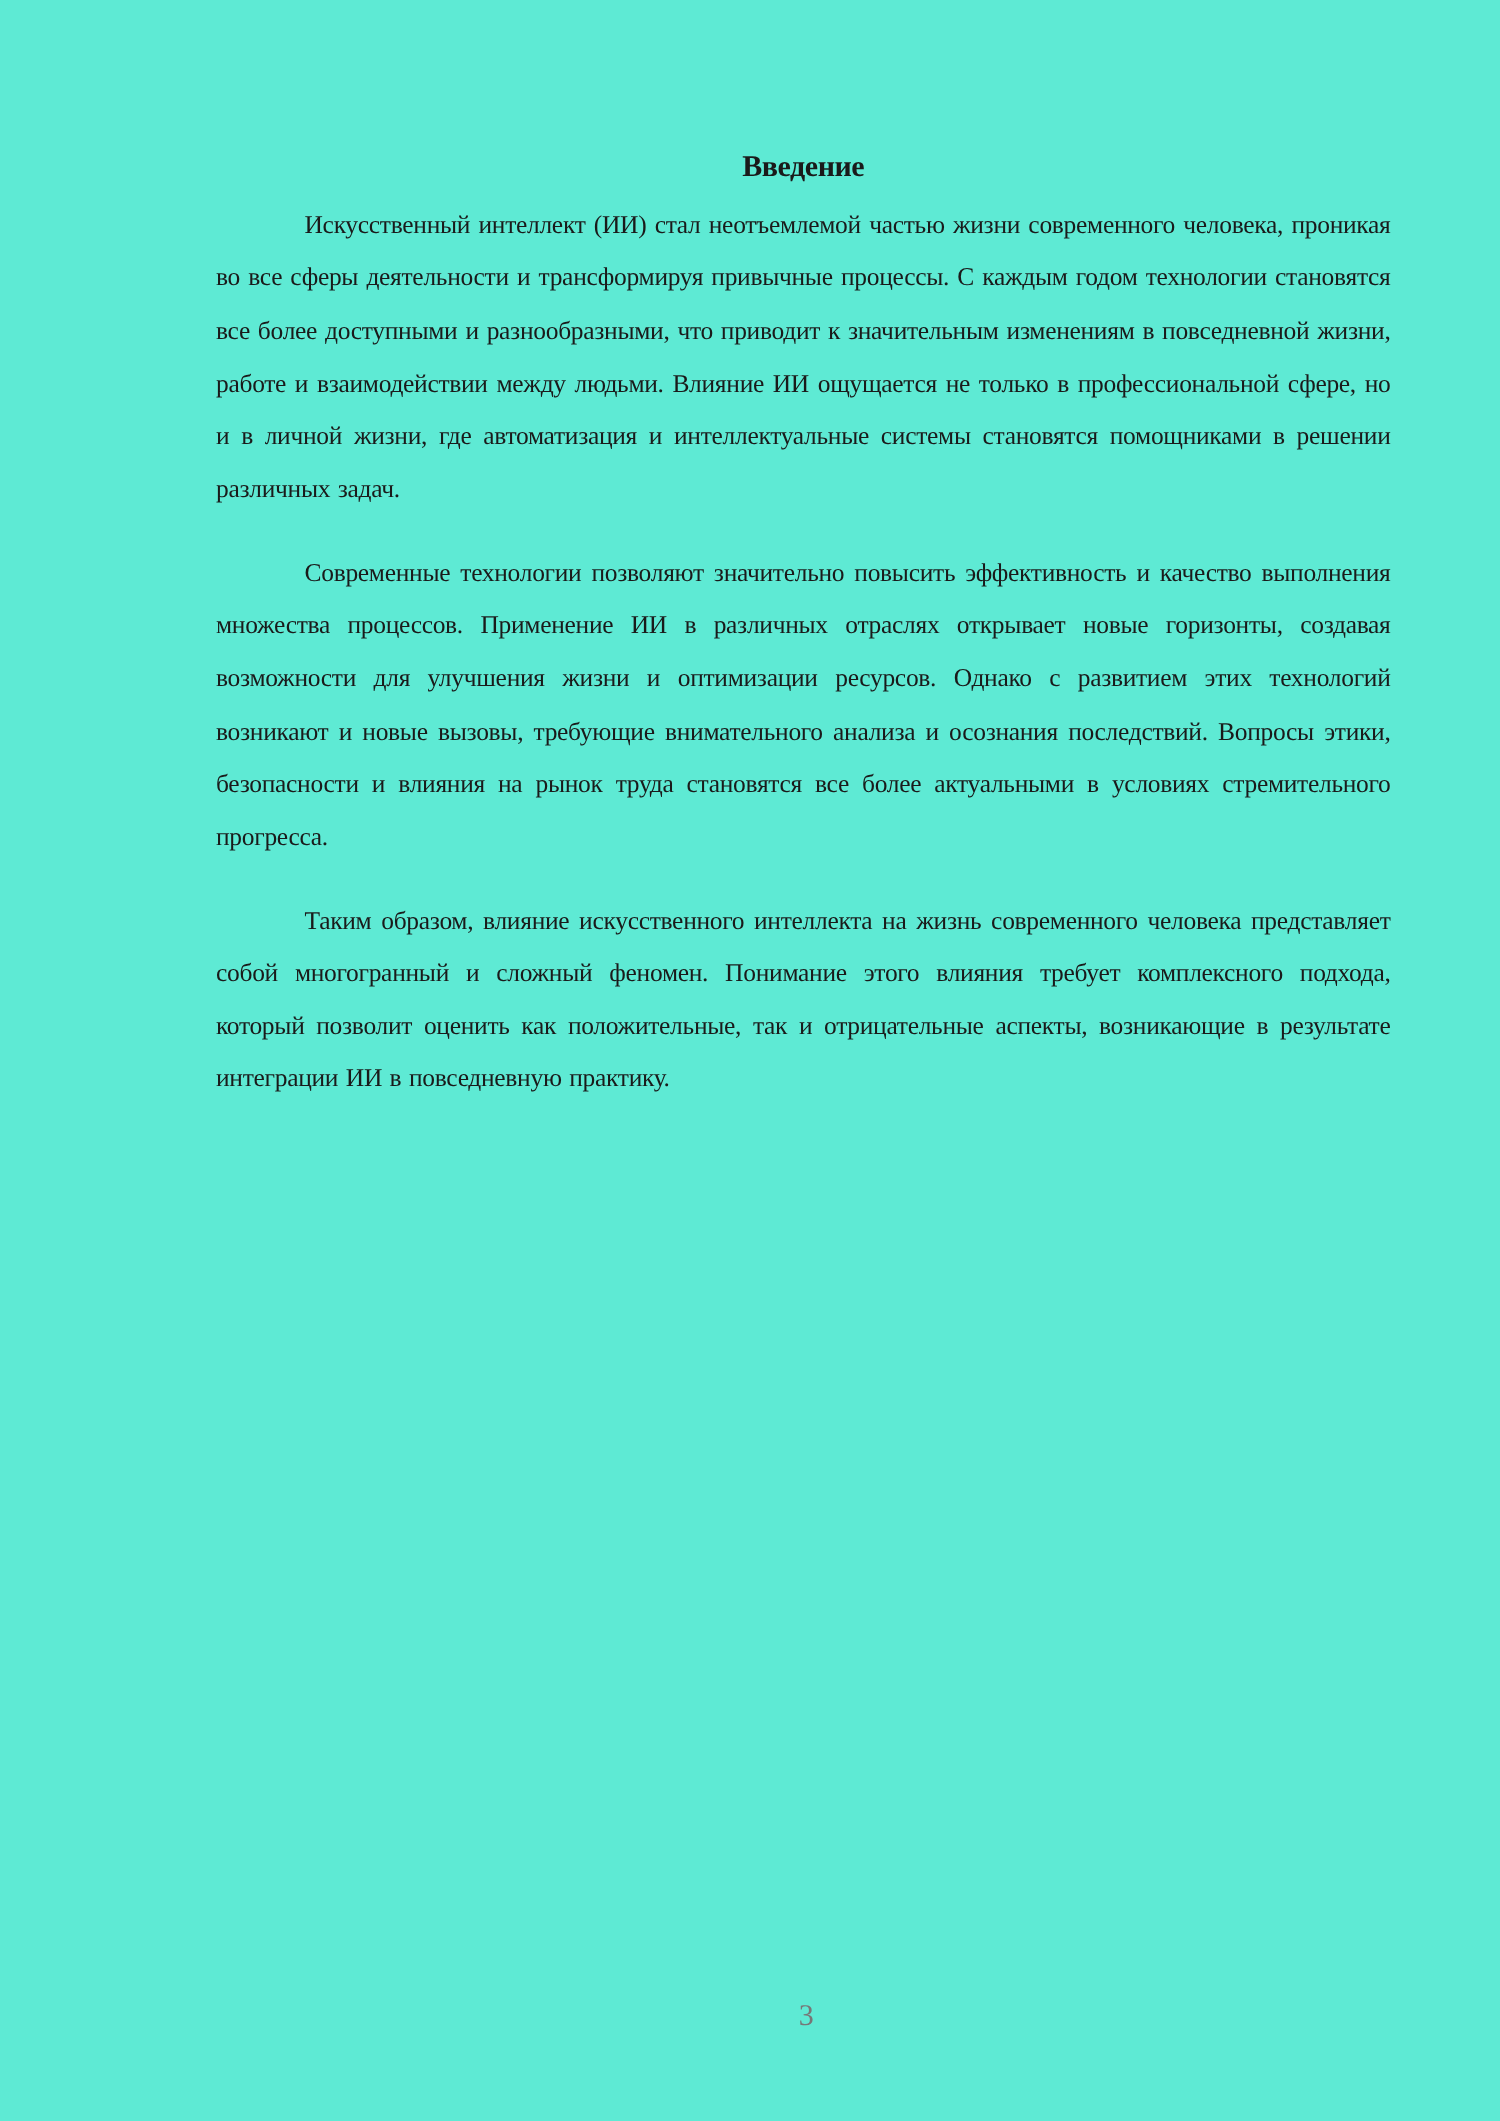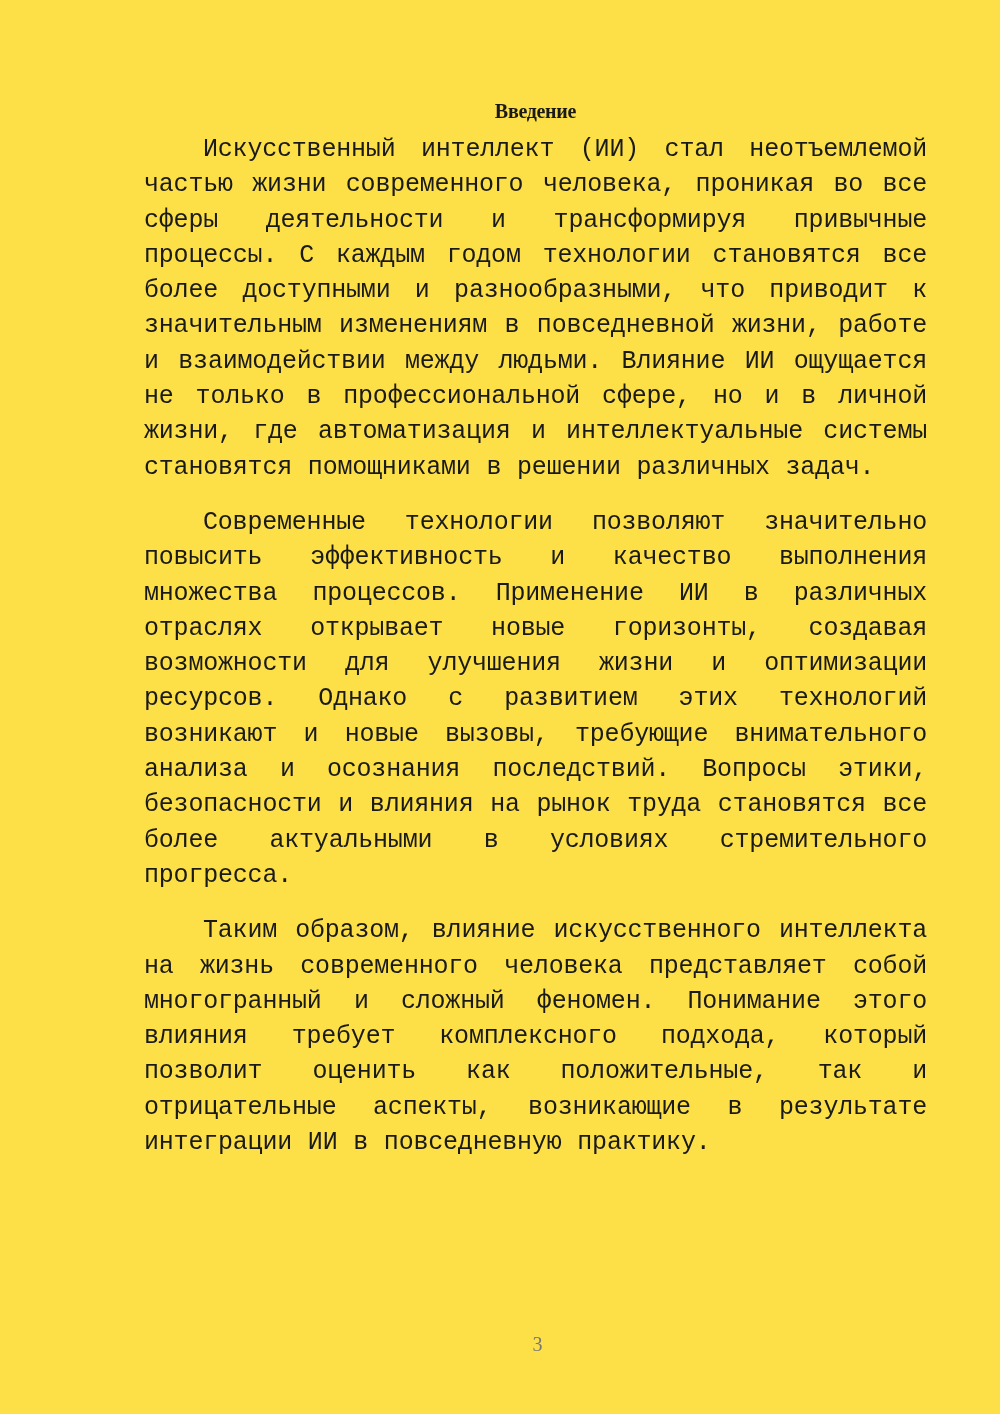--- a/index.html
+++ b/index.html
@@ -14,45 +14,44 @@
       overflow: hidden;
       font-family: "Liberation Serif", "DejaVu Serif", serif;
       color: #1a1a1a;
     }
     .page {
       position: absolute;
       left: 0;
       top: 0;
       width: 1000px;
       height: 1414px;
-      background: #fde047;
+      background: #5eead4;
     }
     .content {
       position: absolute;
       left: 144px;
       top: 95px;
       width: 783px;
     }
     .title {
       text-align: center;
       font-weight: bold;
       font-size: 20px;
       line-height: 32px;
       margin: 0 0 5px 0;
       letter-spacing: -0.3px;
     }
     .para {
-      font-size: 25px;
+      font-size: 17px;
       line-height: 35.3px;
       text-align: justify;
       text-indent: 59px;
       margin: 0 0 20px 0;
       letter-spacing: -0.2px;
       word-spacing: 1px;
-      font-family: Liberation Mono, monospace;
     }
     .page-number {
       position: absolute;
       left: 0;
       width: 1075px;
       top: 1333px;
       text-align: center;
       font-size: 20px;
       color: #777777;
     }

